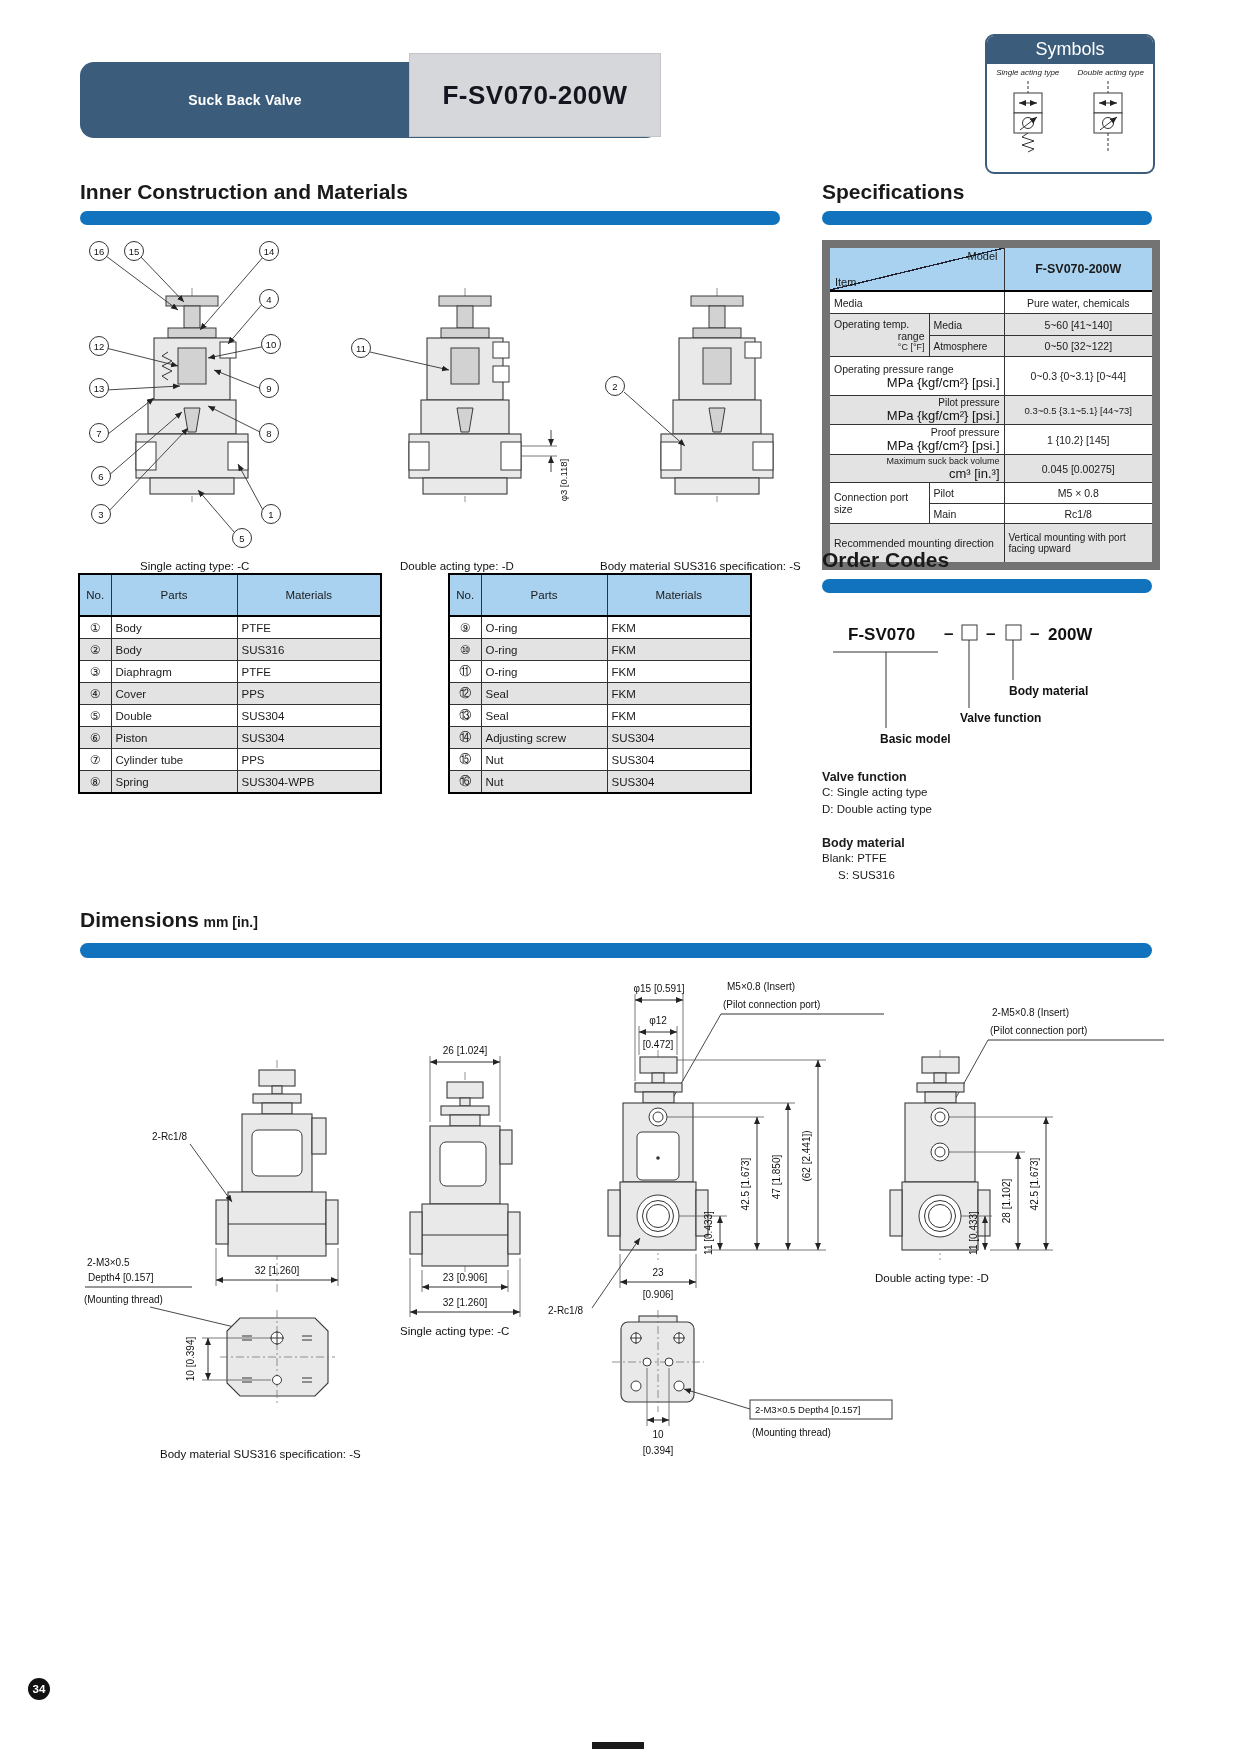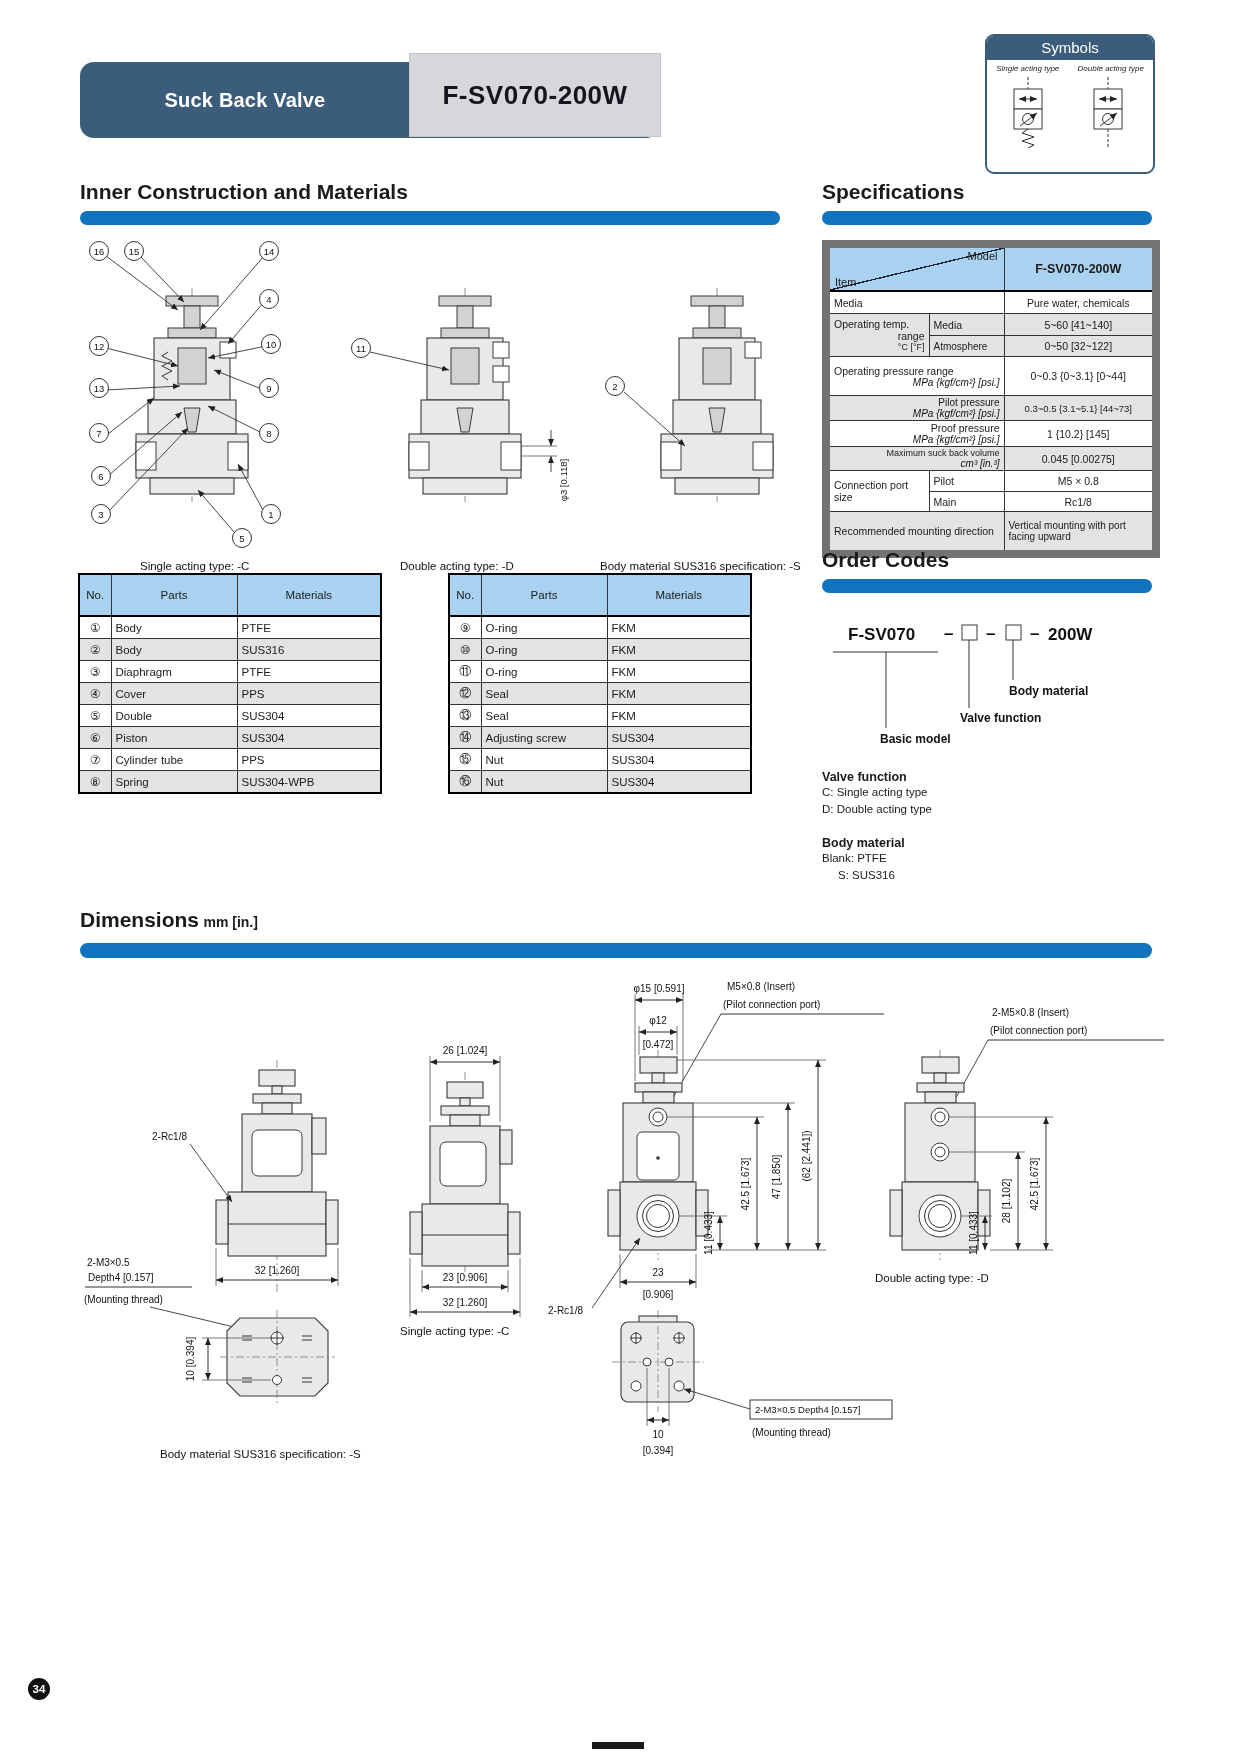--- a/index.html
+++ b/index.html
@@ -1,26 +1,26 @@
 <!DOCTYPE html>
 <html><head>
 <meta charset="utf-8">
 <style>
   html,body{margin:0;padding:0;background:#fff;}
   #page{position:relative;width:1240px;height:1754px;background:#fff;overflow:hidden;
         font-family:"Liberation Sans","DejaVu Sans",sans-serif;color:#1a1a1a;}
   .abs{position:absolute;}
   
   .hdr-blue{background:#3c5c7c;border-radius:14px;display:flex;align-items:center;justify-content:center;}
-  .hdr-cat{color:#fff;font-size:20px;font-weight:bold;letter-spacing:.2px;}
+  .hdr-cat{color:#fff;font-size:14px;font-weight:bold;letter-spacing:.2px;}
   .hdr-model-box{background:#d5d7da;display:flex;align-items:center;justify-content:center;box-shadow:0 0 0 1px #c3c5c9;}
   .hdr-model{font-size:26px;font-weight:bold;color:#15151f;letter-spacing:.5px;}
   
   .sym-box{border:2px solid #3c5c7c;border-radius:9px;background:#fff;overflow:hidden;}
-  .sym-head{background:#3c5c7c;color:#fff;font-size:15px;text-align:center;padding:3px 0 4px;}
+  .sym-head{background:#3c5c7c;color:#fff;font-size:18px;text-align:center;padding:3px 0 4px;}
   .sym-labels{display:flex;justify-content:space-around;font-size:8px;margin-top:4px;color:#222;font-style:italic;}
   
   .sec-title{font-size:21px;font-weight:bold;color:#1a1a1a;}
   .sec-sub{font-size:14px;font-weight:bold;}
   .bar{background:#1173bd;height:14px;border-radius:8px;}
   
   table{border-collapse:collapse;}
   .ptable{width:302px;table-layout:fixed;font-size:11.5px;}
   .ptable th{background:#a9d2f0;font-weight:normal;border:1px solid #333;padding:12px 0;height:16px;}
   .ptable td{border:1px solid #333;padding:1px 4px;height:19px;}
@@ -32,21 +32,21 @@
   .stable{width:330px;table-layout:fixed;font-size:10.5px;border:8px solid #737373;}
   .stable td,.stable th{border:1px solid #333;padding:1px 4px;vertical-align:middle;}
   .stable thead th{border-bottom:2.5px solid #000;}
   .g td{background:#e3e3e3;}
   .diag{position:relative;background:#a9d2f0;height:40px;padding:0;
         background-image:linear-gradient(to bottom right,transparent calc(50% - .7px),#223 calc(50% - .7px),#223 calc(50% + .7px),transparent calc(50% + .7px));}
   .diag .t{position:absolute;top:2px;right:6px;font-weight:normal;font-size:11px;}
   .diag .b{position:absolute;bottom:2px;left:5px;font-weight:normal;font-size:11px;}
   .mhead{background:#a9d2f0;font-size:12.5px;font-weight:bold;text-align:center;}
   .vcell{text-align:center;}
-  .ucell{font-size:10px;color:#111;font-style:italic;}
+  .ucell{font-size:13px;color:#111;}
   .lr{display:flex;justify-content:space-between;align-items:flex-end;flex-direction:column;}
   
   .optTitle{font-weight:bold;font-size:12.5px;}
   .optLine{font-size:11.5px;line-height:17px;}
   .cap{font-size:11.5px;color:#111;}
   
   .vf{fill:#e9e9e9;stroke:#3a3a3a;stroke-width:1.1;}
   .vd{fill:#d2d2d2;stroke:#3a3a3a;stroke-width:1;}
   .vw{fill:#fff;stroke:#3a3a3a;stroke-width:1;}
   .ln{stroke:#333;stroke-width:1;fill:none;}

